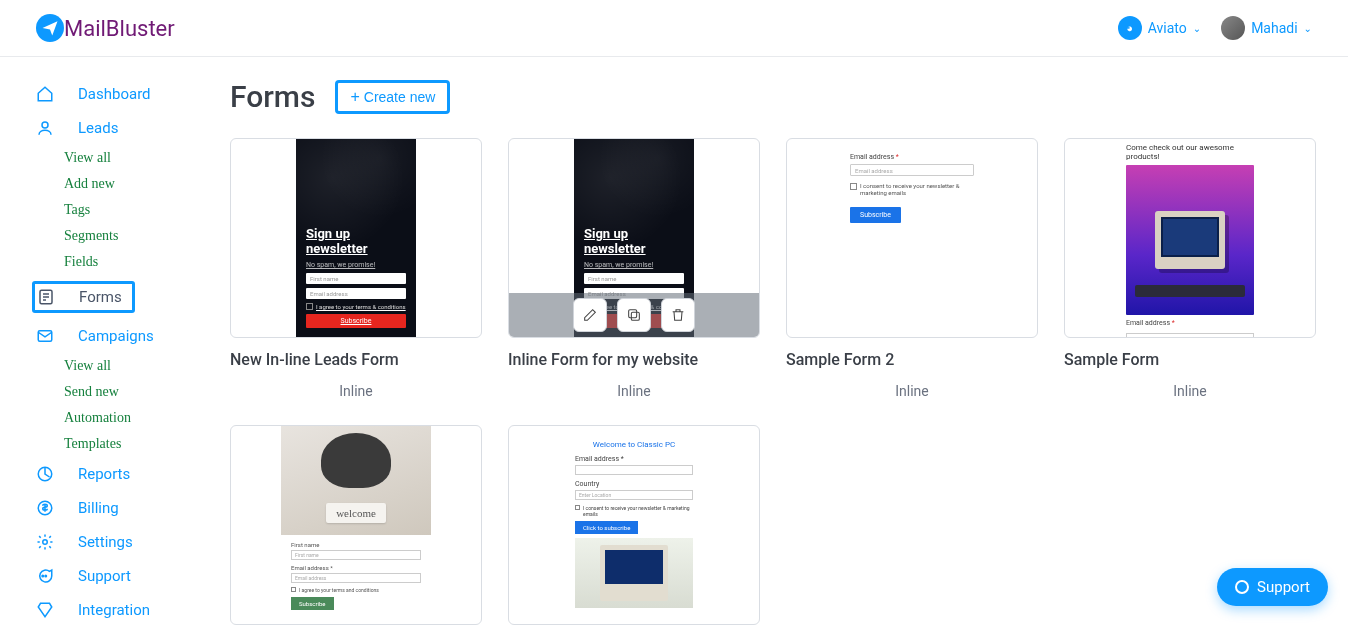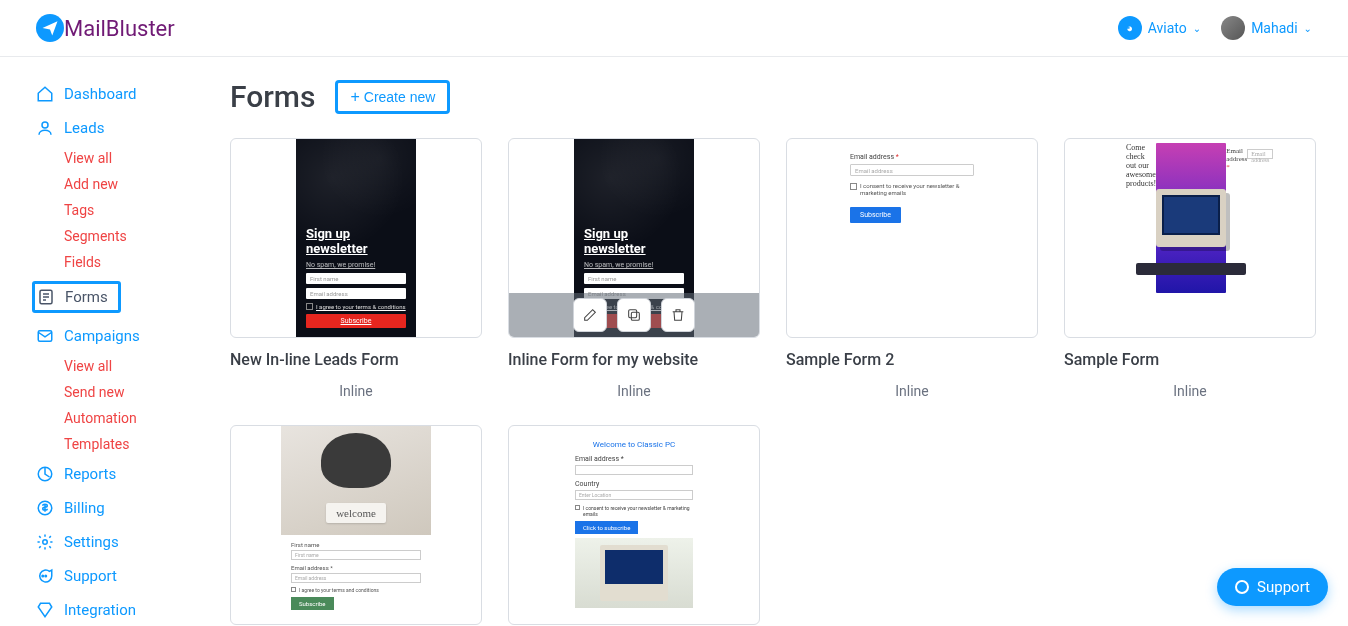--- a/index.html
+++ b/index.html
@@ -10,24 +10,24 @@
     .logo-icon { width: 28px; height: 28px; background: #0d99ff; border-radius: 50%; display: flex; align-items: center; justify-content: center; }
     .logo-icon svg { width: 18px; height: 18px; fill: #fff; }
     .topbar-right { display: flex; align-items: center; gap: 20px; }
     .account-switcher { display: flex; align-items: center; gap: 6px; color: #0d99ff; font-size: 14px; cursor: pointer; }
     .brand-badge { width: 24px; height: 24px; border-radius: 50%; background: #0d99ff; display: flex; align-items: center; justify-content: center; color: #fff; font-size: 11px; font-weight: 600; }
     .user-avatar { width: 24px; height: 24px; border-radius: 50%; background: linear-gradient(135deg,#888,#555); }
     .chevron { font-size: 10px; color: #0d99ff; }
     
     .layout { display: flex; }
     .sidebar { width: 200px; padding: 20px 0 20px 36px; }
-    .nav-item { display: flex; gap: 10px; padding: 8px 0; font-size: 15px; cursor: pointer; color: #4a5568; }
+    .nav-item { display: flex; gap: 24px; padding: 8px 0; font-size: 15px; cursor: pointer; color: #4a5568; }
     .nav-item.primary { color: #0d99ff; }
     .nav-item .nav-icon { width: 18px; height: 18px; display:flex; align-items:center; justify-content:center; }
-    .nav-sub { padding: 5px 0 5px 28px; font-size: 14px; color: #ef4444; cursor: pointer; }
+    .nav-sub { padding: 5px 0 5px 28px; font-size: 14px; color: #15803d; cursor: pointer; font-family: Liberation Serif, serif; }
     .highlight-box { border: 3px solid #0d99ff; border-radius: 3px; display: inline-flex; padding: 4px 10px 4px 2px; margin-left:-4px; }
     
     .main { flex: 1; padding: 22px 30px; }
     .page-header { display: flex; align-items: center; gap: 20px; margin-bottom: 24px; }
     .page-title { font-size: 30px; font-weight: 500; color: #3a3f47; }
     .create-btn { display: inline-flex; align-items: center; gap: 4px; border: 3px solid #0d99ff; color: #0d99ff; font-size: 14px; padding: 6px 12px; border-radius: 4px; cursor: pointer; background: #fff; }
     .create-btn .plus { font-size: 16px; line-height: 1; }
     
     .grid { display: grid; grid-template-columns: repeat(4, 252px); gap: 26px; }
     .card { display: flex; flex-direction: column; }
@@ -51,21 +51,21 @@
     .tool-btn svg { width:16px; height:16px; stroke:#444; fill:none; stroke-width:1.6; }
     
     .mock-simple { width: 140px; padding: 8px; }
     .mock-simple .lbl { font-size:7px; color:#444; }
     .mock-simple .star { color:#d33; }
     .mock-simple .inp { border:1px solid #ccc; height:12px; margin:3px 0 6px; border-radius:1px; font-size:6px; color:#aaa; padding:2px 4px; }
     .mock-simple .chk { font-size:6px; color:#555; display:flex; gap:3px; align-items:flex-start; margin-bottom:6px;}
     .mock-simple .chk::before { content:""; width:5px; height:5px; border:1px solid #888; flex-shrink:0; margin-top:1px;}
     .mock-simple .btn-blue { background:#1a73e8; color:#fff; font-size:7px; padding:4px 10px; display:inline-block; border-radius:1px;}
     
-    .mock-retro { width:140px; display:flex; flex-direction:row; align-items:flex-start; padding:4px 6px;font-family:Liberation Serif, serif; }
+    .mock-retro { width:140px; display:flex; flex-direction:column; align-items:flex-start; padding:4px 6px; }
     .mock-retro .tag { font-size:8px; color:#333; margin-bottom:4px; }
     .mock-retro .art { width:128px; height:150px; background: linear-gradient(180deg,#c63fb3 0%, #5a26c9 60%, #2015a8 100%); position:relative; border-radius:1px; display:flex; align-items:center; justify-content:center;}
     .mock-retro .monitor { width:70px; height:58px; background:#d9d1c3; border-radius:3px; position:relative; box-shadow: 4px 4px 0 rgba(0,0,0,.25);}
     .mock-retro .monitor::after { content:""; position:absolute; top:6px; left:6px; right:6px; height:36px; background:#1a3a7a; border:2px solid #0a1f4a;}
     .mock-retro .keys { position:absolute; bottom:18px; width:110px; height:12px; background:#2b2b3a; border-radius:2px;}
     .mock-retro .inp2 { border:1px solid #ccc; height:10px; margin-top:6px; width:128px; font-size:6px; color:#aaa; padding:1px 3px;}
     .mock-retro .lbl2 { font-size:7px; color:#444; margin-top:4px;}
     
     .mock-welcome { width:150px; height:200px; display:flex; flex-direction:column; }
     .mock-welcome .hero { height:110px; background: linear-gradient(160deg,#e8e4df 0%, #cfc8bd 100%); position:relative; display:flex; align-items:flex-end; justify-content:center; padding-bottom:12px;}

